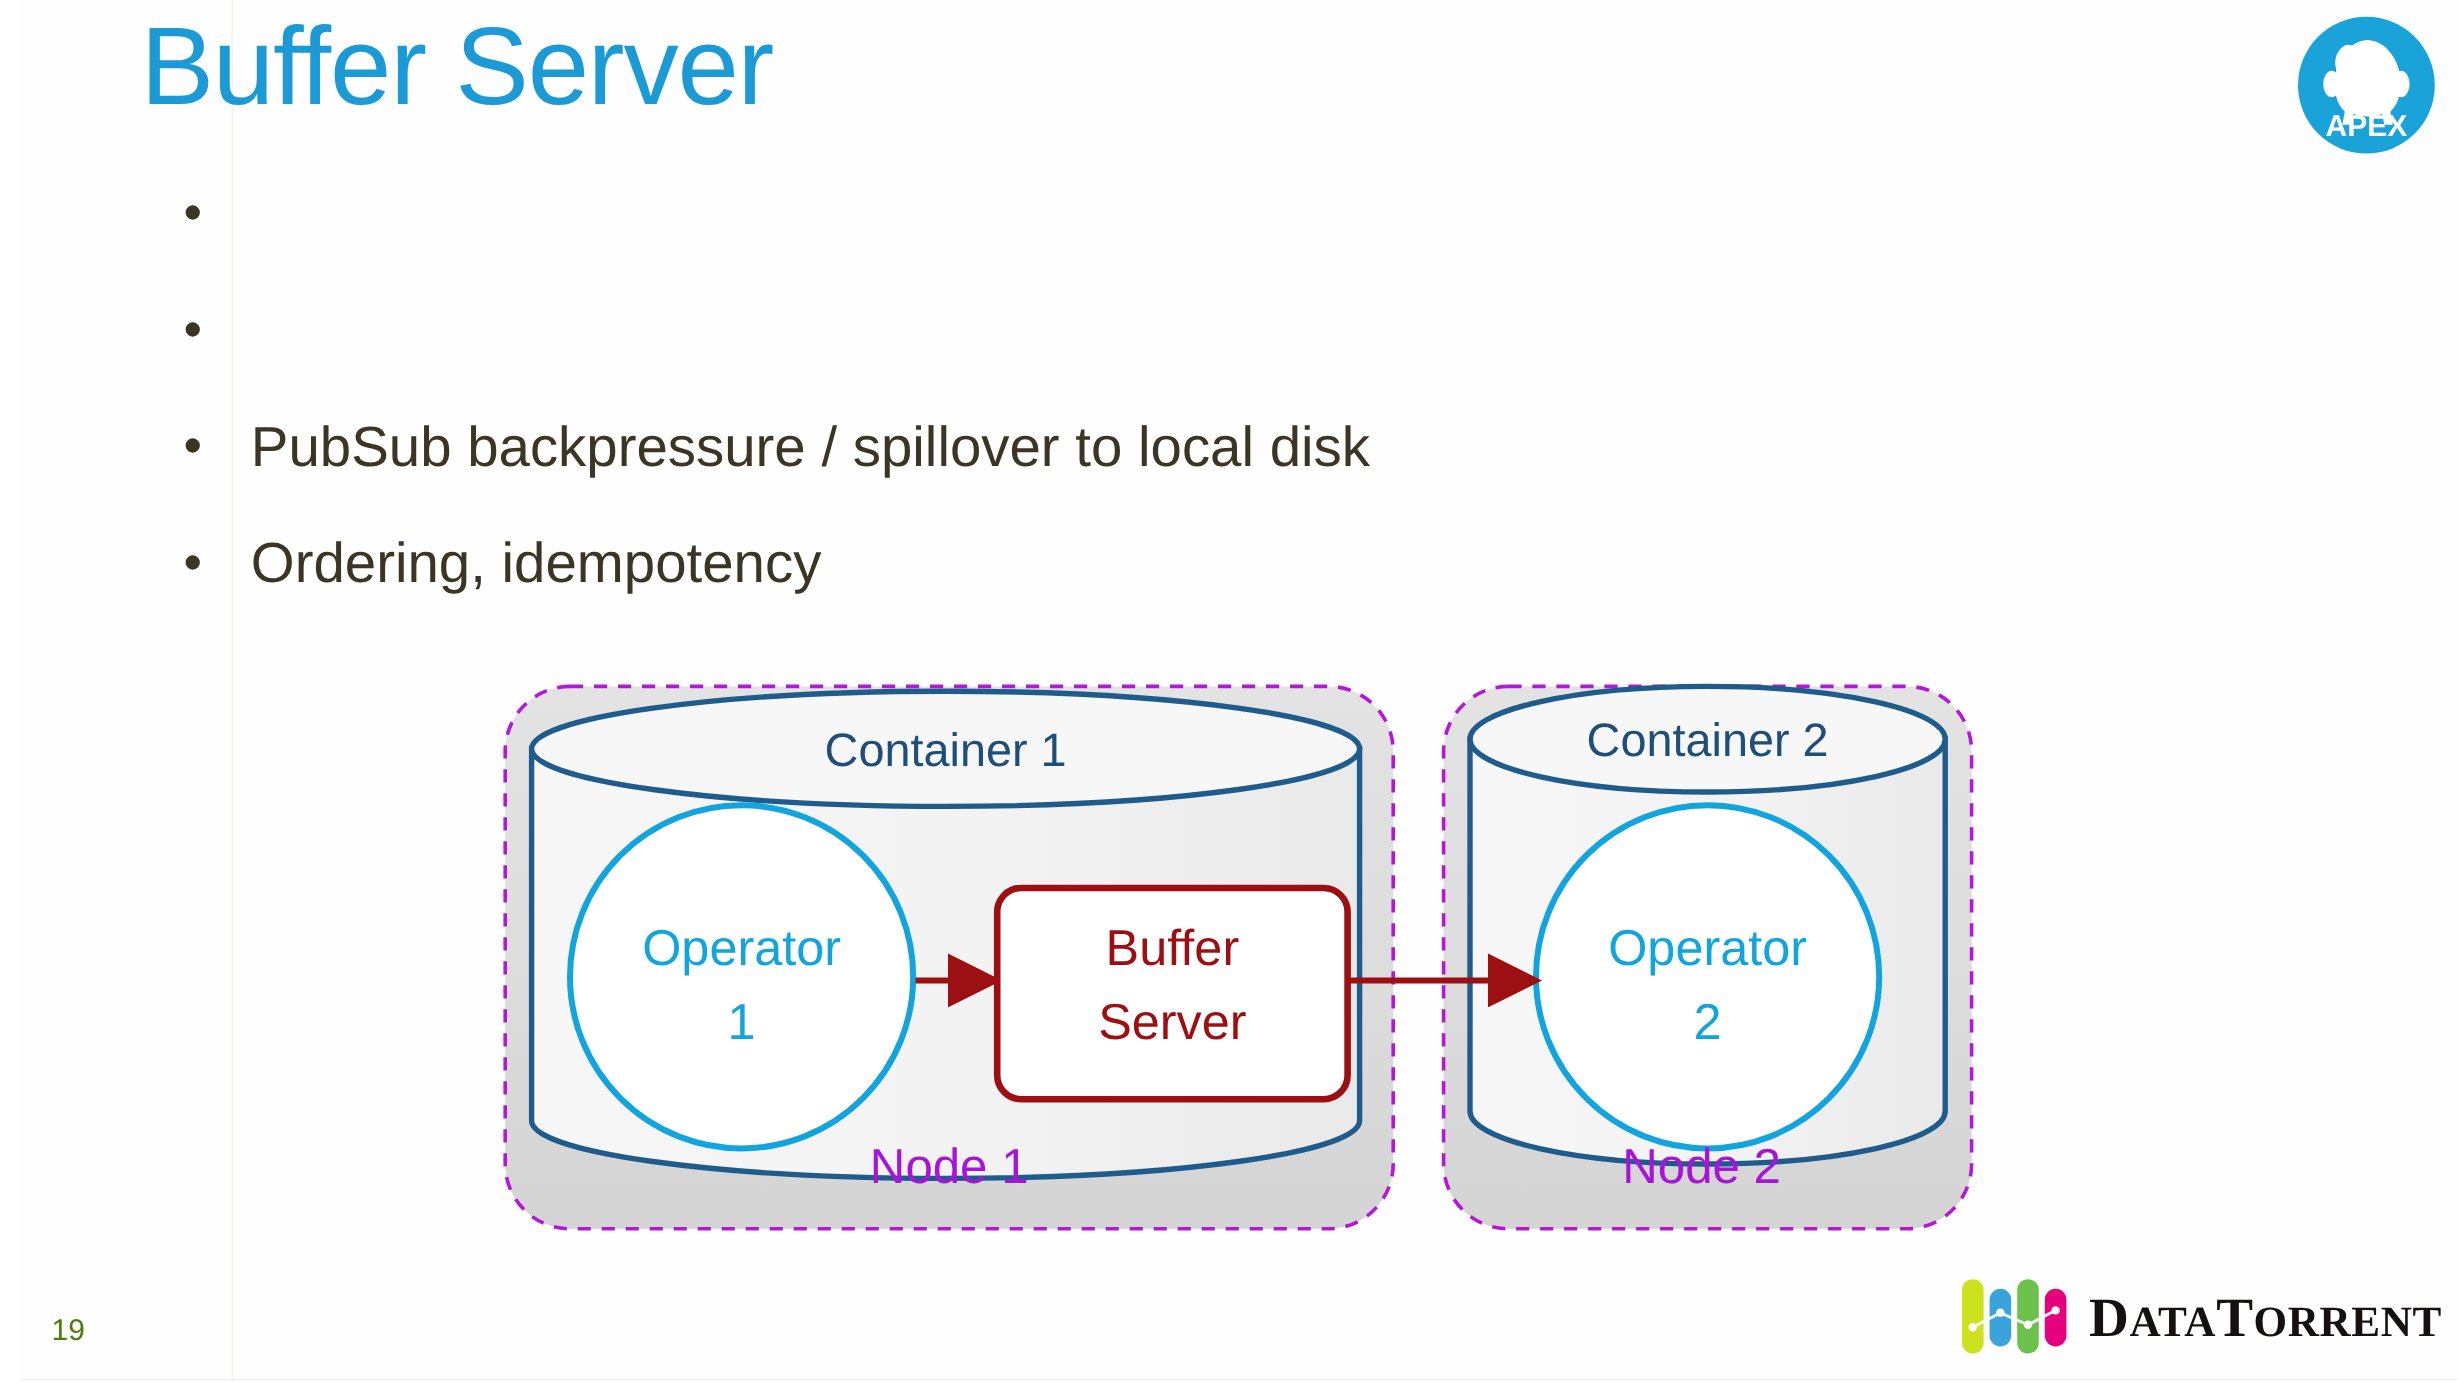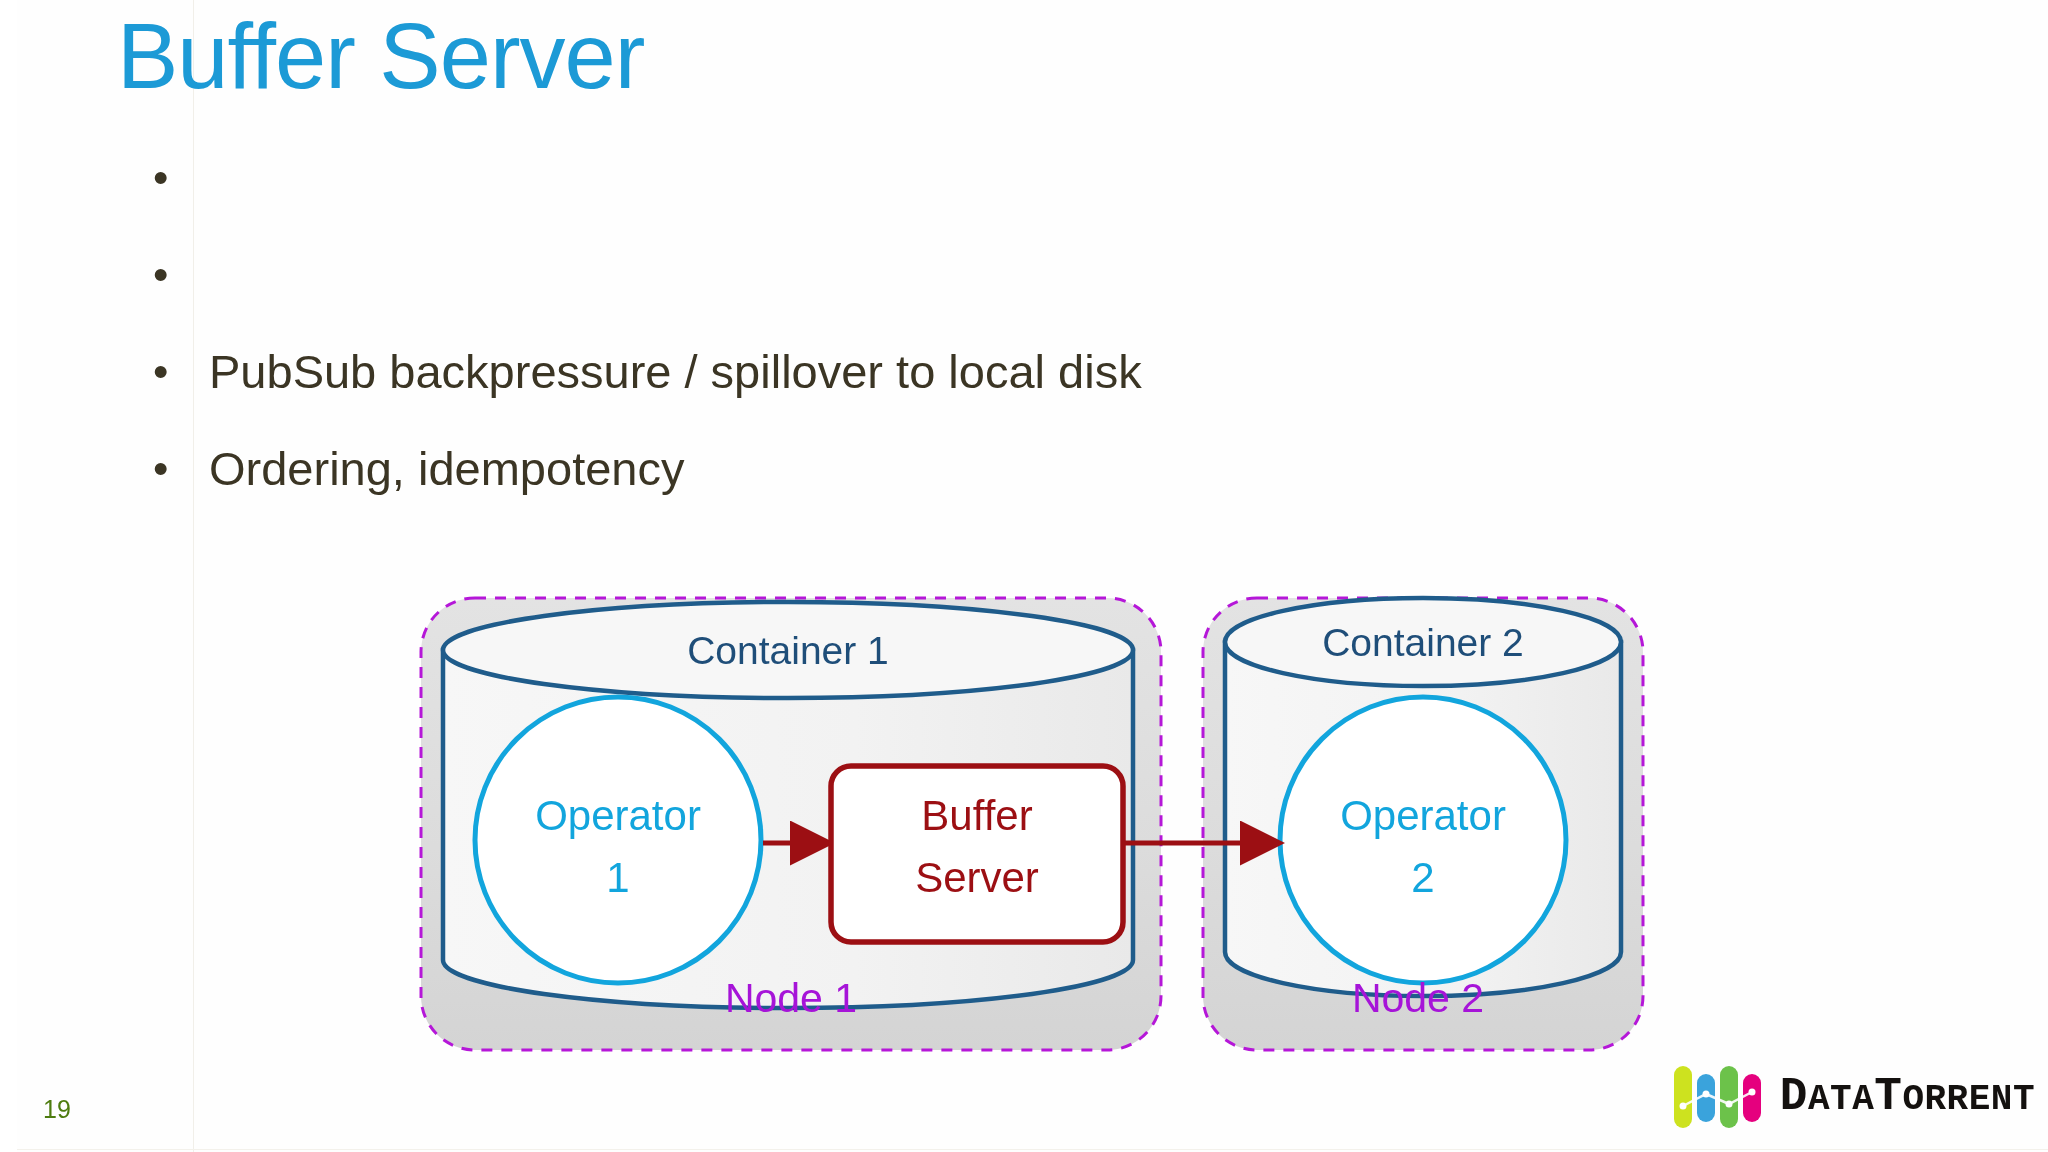--- a/index.html
+++ b/index.html
@@ -84,21 +84,21 @@
     color: #3b3524;
     font-size: 47px;
     line-height: 56px;
     white-space: nowrap;
   }
 
   
   .diagram {
     position: absolute;
     left: 396px;
-    top: 590px;
+    top: 564px;
     width: 1240px;
     height: 470px;
   }
   .diagram svg { display: block; }
 
   
   .slide-number {
     position: absolute;
     left: 26px;
     bottom: 28px;
@@ -112,34 +112,50 @@
     display: flex;
     align-items: center;
     gap: 16px;
   }
   .dt-bars { display: block; }
   .dt-word {
     font-size: 46px;
     font-weight: bold;
     color: #14110f;
     letter-spacing: 0.5px;
-    font-family: Liberation Mono, monospace;
+    font-family: Liberation Serif, serif;
   }
   .dt-word .sc { font-size: 36px; }
 </style>
 </head>
 <body>
 
 <div class="slide">
 
   <div class="left-rule"></div>
   <div class="bottom-rule"></div>
 
   <div class="title">Buffer Server</div>
 
+  <div class="apex-logo">
+    <svg width="118" height="118" viewBox="0 0 118 118">
+      <circle cx="59" cy="59" r="57" fill="#19a3d9"></circle>
+      <g fill="#ffffff">
+        <path d="M34 46 c-3 -8 1 -17 7 -20 c4 -2 8 0 10 4 l4 8 z"></path>
+        <path d="M78 46 c3 -8 -1 -17 -7 -20 c-4 -2 -8 0 -10 4 l-4 8 z"></path>
+        <path d="M56 22 c-10 2 -19 12 -22 24 c-2 8 -2 16 0 23 c1 5 4 9 7 12
+                 l-2 11 h7 l2 -9 c4 1 8 2 12 2 c4 0 8 -1 12 -2 l2 9 h7 l-2 -11
+                 c3 -3 6 -7 7 -12 c2 -7 2 -15 0 -23 c-3 -12 -12 -22 -22 -24
+                 c-3 -1 -5 -1 -8 0 z"></path>
+        <ellipse cx="30" cy="58" rx="7" ry="11"></ellipse>
+        <ellipse cx="88" cy="58" rx="7" ry="11"></ellipse>
+      </g>
+      <text x="59" y="101" text-anchor="middle" font-family="Liberation Sans, sans-serif" font-size="25" font-weight="bold" fill="#ffffff">APEX</text>
+    </svg>
+  </div>
 
   <div class="bullets">
     <div class="bullet-row">
       <span class="bullet-dot">•</span>
     </div>
     <div class="bullet-row">
       <span class="bullet-dot">•</span>
     </div>
     <div class="bullet-row">
       <span class="bullet-dot">•</span>

